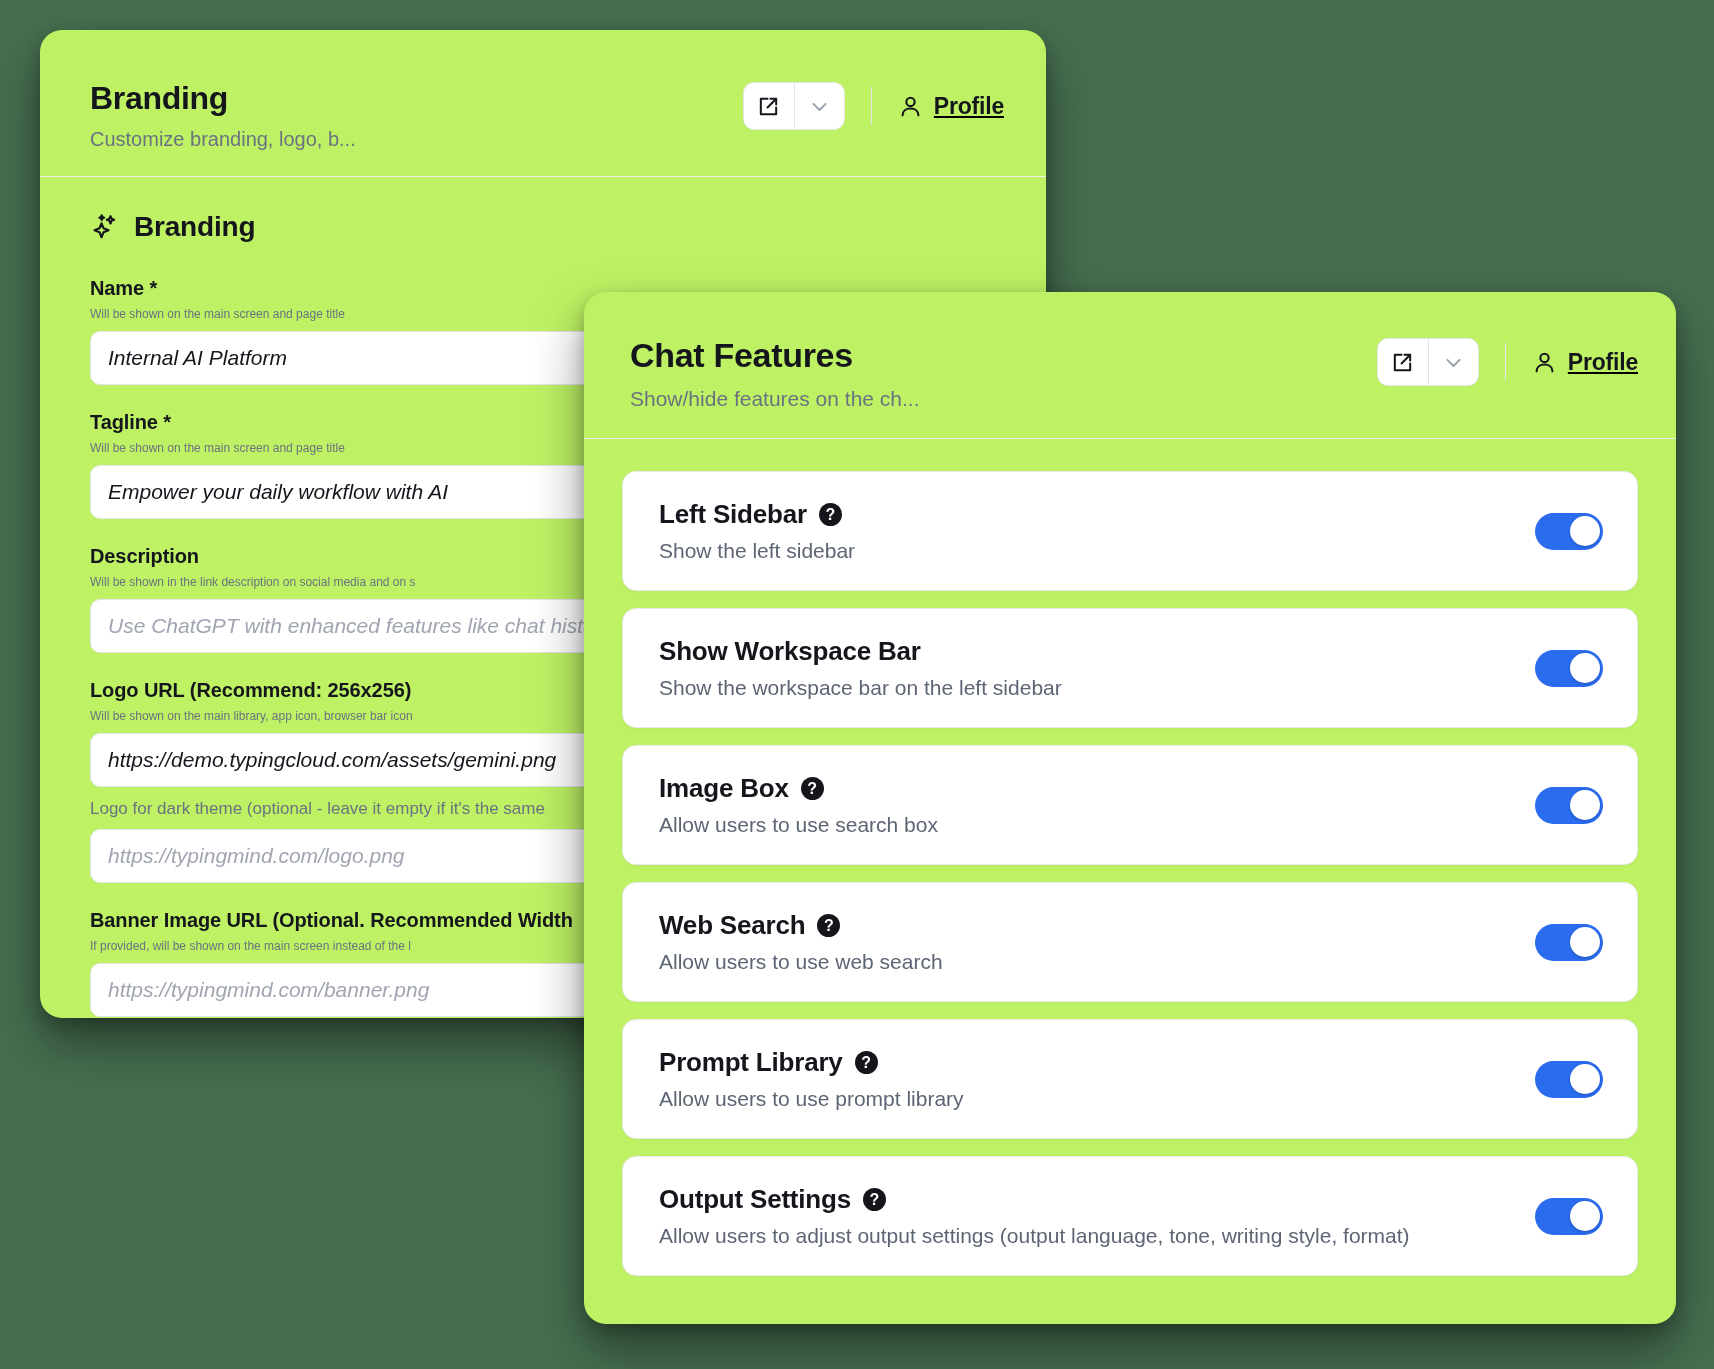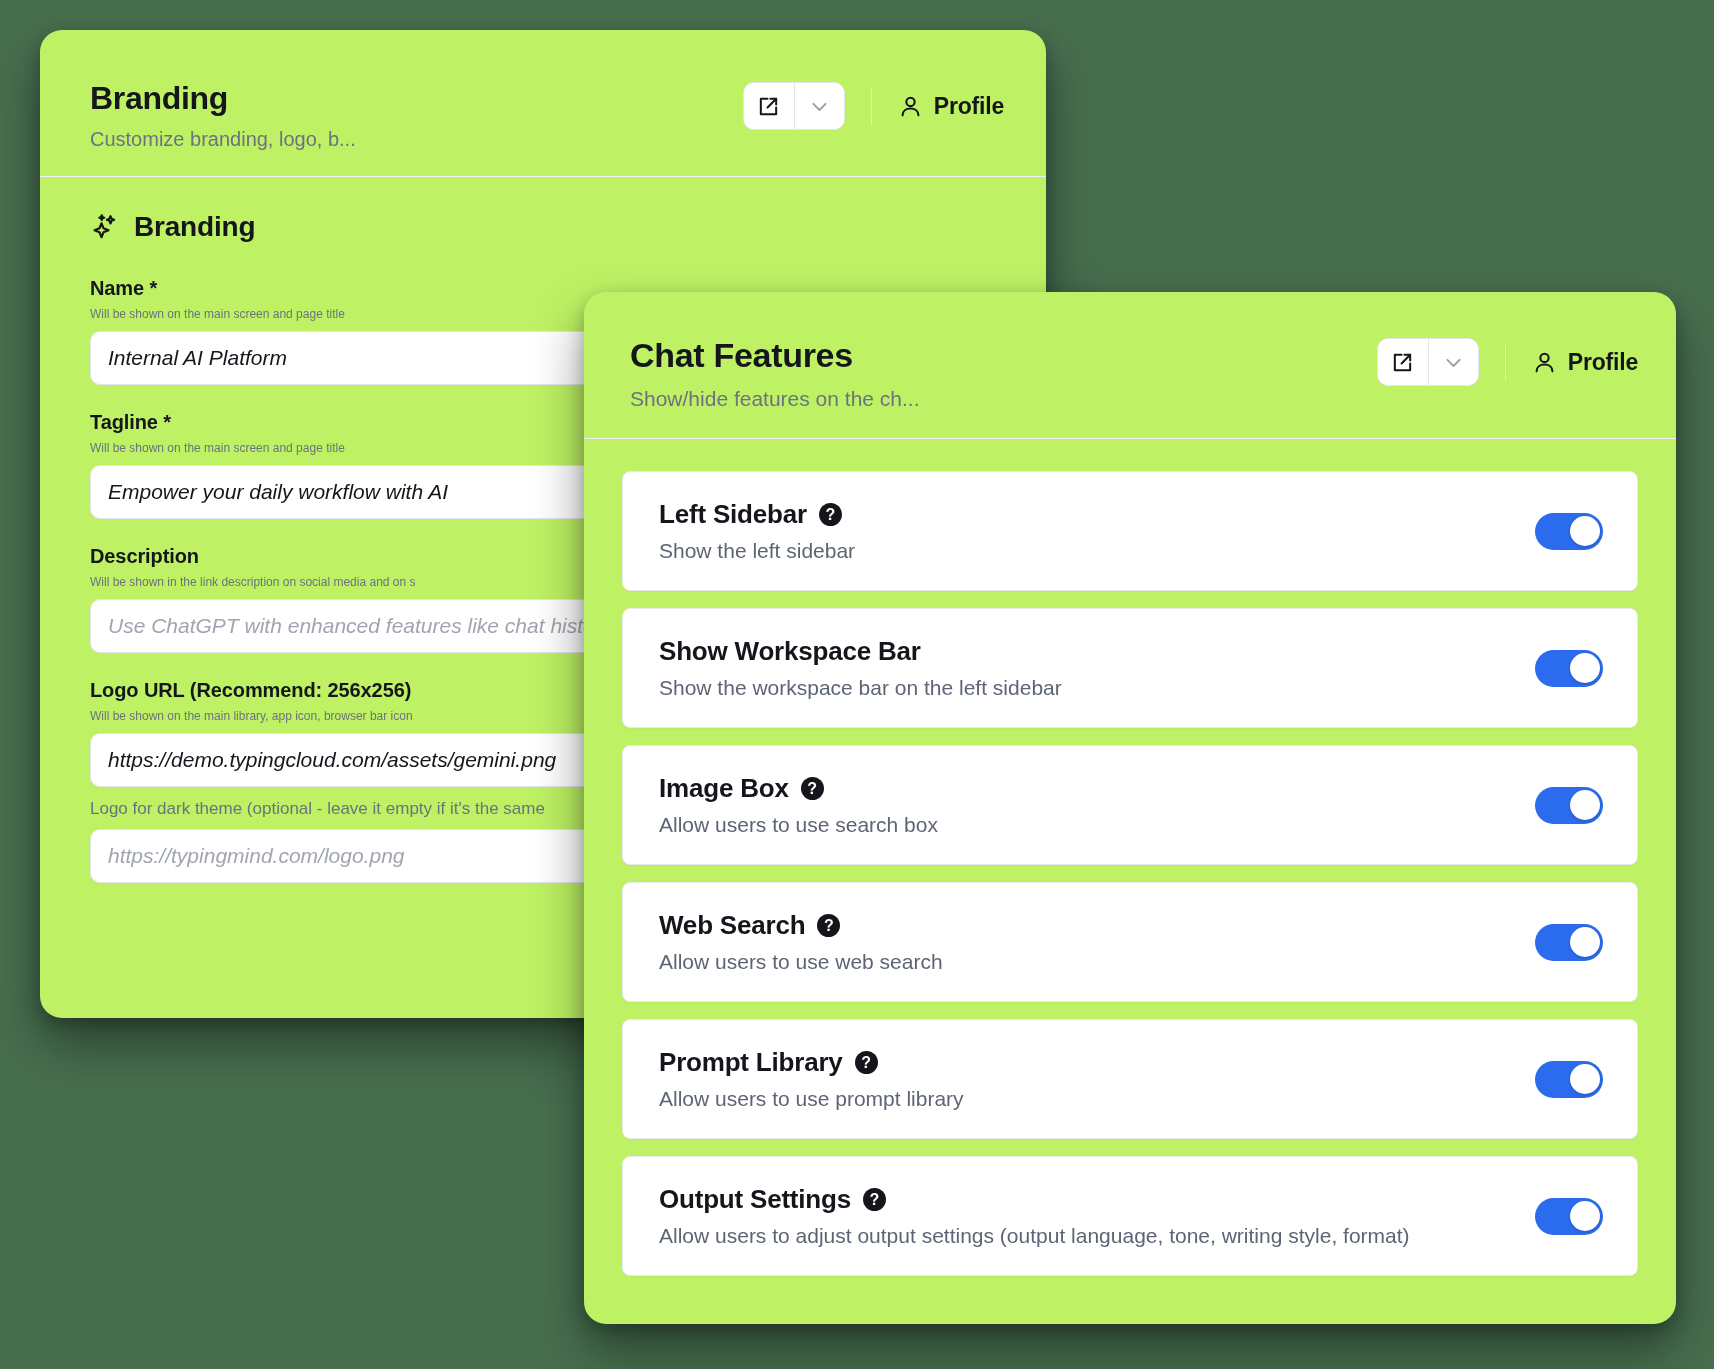--- a/index.html
+++ b/index.html
@@ -71,20 +71,21 @@
     margin-top: 9px;
     line-height: 1.3;
   }
   #chat-features-card .card-subtitle { font-size: 21px; margin-top: 10px; }
 
   .header-actions {
     display: flex;
     align-items: center;
     gap: 4px;
     padding-top: 4px;
+    text-decoration: underline;
   }
 
   .btn-group {
     display: flex;
     border: 1px solid #e2e5ea;
     border-radius: 11px;
     overflow: hidden;
     background: #fff;
   }
 
@@ -180,21 +181,21 @@
   
   .features-body {
     padding: 32px 38px 0 38px;
   }
 
   .feature-row {
     display: flex;
     align-items: center;
     justify-content: space-between;
     border: 1px solid #e8eaee;
-    border-radius: 8px;
+    border-radius: 14px;
     background: #fff;
     padding: 27px 34px 27px 36px;
     margin-bottom: 17px;
     box-shadow: 0 1px 2px rgba(16,24,40,0.035);
   }
 
   .feature-text { min-width: 0; }
 
   .feature-title-line {
     display: flex;
@@ -327,20 +328,25 @@
     </div>
 
     <div class="field">
       <div class="field-label">Logo URL (Recommend: 256x256)</div>
       <div class="field-hint">Will be shown on the main library, app icon, browser bar icon</div>
       <div class="field-input">https://demo.typingcloud.com/assets/gemini.png</div>
       <div class="sub-hint">Logo for dark theme (optional - leave it empty if it's the same</div>
       <div class="field-input placeholder">https://typingmind.com/logo.png</div>
     </div>
 
+    <div class="field">
+      <div class="field-label">Banner Image URL (Optional. Recommended Width</div>
+      <div class="field-hint">If provided, will be shown on the main screen instead of the l</div>
+      <div class="field-input placeholder">https://typingmind.com/banner.png</div>
+    </div>
 
   </div>
 </div>
 
 <div class="card" id="chat-features-card">
 
   <div class="card-header">
     <div class="header-titles">
       <div class="card-title">Chat Features</div>
       <div class="card-subtitle">Show/hide features on the ch...</div>

